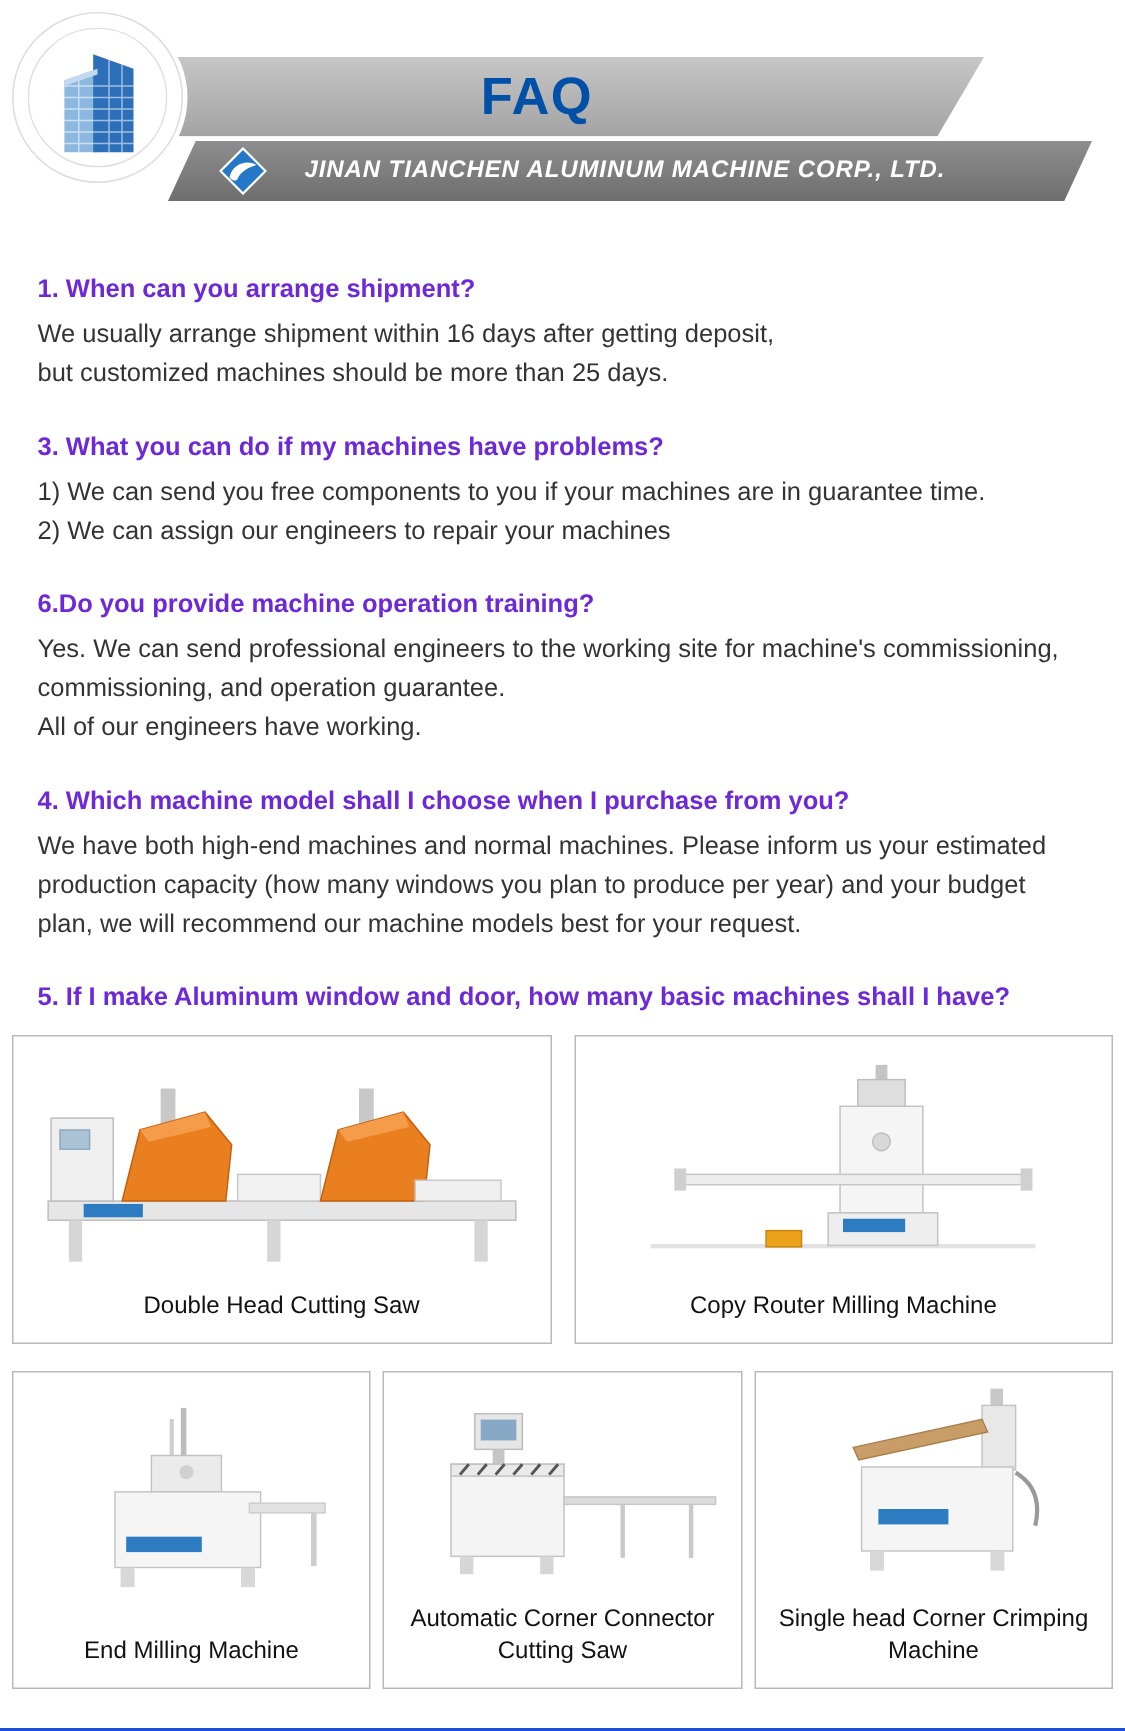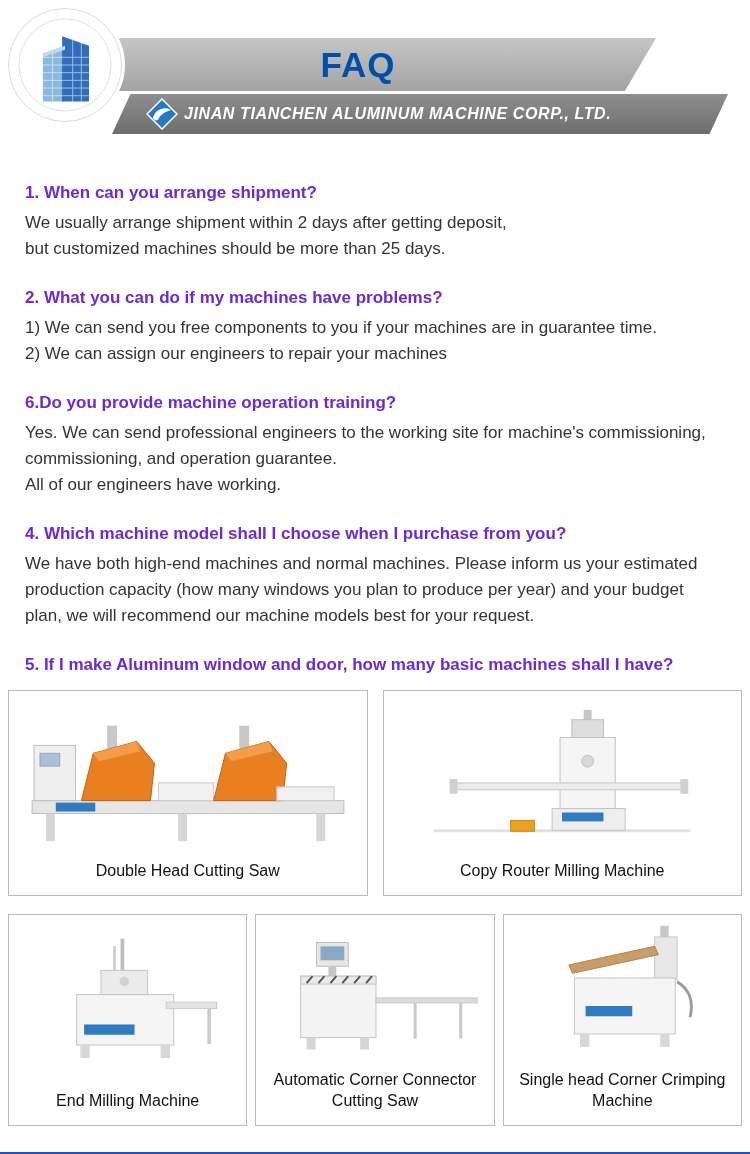--- a/index.html
+++ b/index.html
@@ -29,21 +29,21 @@
   .banner-bottom{
     position:absolute;left:112px;top:94px;width:616px;height:40px;
     background:linear-gradient(#8e8e8e,#6e6e6e);
     clip-path:polygon(3% 0,100% 0,97% 100%,0 100%);
     display:flex;align-items:center;
     padding-left:0;
   }
   .diamond-wrap{width:32px;height:32px;margin-left:34px;flex:0 0 auto;}
   .company-name{
     color:#ffffff;font-size:16px;font-weight:bold;font-style:italic;
-    letter-spacing:0.6px;margin-left:6px;white-space:nowrap;
+    letter-spacing:0.6px;margin-left:25px;white-space:nowrap;
   }
   .logo-circle{
     position:absolute;left:8px;top:8px;width:112px;height:112px;
     border-radius:50%;background:#ffffff;border:1px solid #dcdcdc;
     box-shadow:0 0 0 3px #ffffff;
     display:flex;align-items:center;justify-content:center;
   }
   .logo-circle svg{width:96px;height:96px;}
 
   
@@ -110,26 +110,26 @@
         <polygon points="27,38 50,30 50,34 27,42" fill="#c2d9ef"></polygon>
       </svg>
     </div>
 
   </header>
 
   <main class="content">
 
     <section class="faq-block">
       <h3>1. When can you arrange shipment?</h3>
-      <p>We usually arrange shipment within 2 days after getting deposit,</p>
+      <p>We usually arrange shipment within 16 days after getting deposit,</p>
       <p>but customized machines should be more than 25 days.</p>
     </section>
 
     <section class="faq-block">
-      <h3>2. What you can do if my machines have problems?</h3>
+      <h3>3. What you can do if my machines have problems?</h3>
       <p>1) We can send you free components to you if your machines are in guarantee time.</p>
       <p>2) We can assign our engineers to repair your machines</p>
     </section>
 
     <section class="faq-block">
       <h3>6.Do you provide machine operation training?</h3>
       <p> Yes. We can send professional engineers to the working site for machine's commissioning,</p>
       <p>commissioning, and operation guarantee.</p>
       <p>All of our engineers have working.</p>
     </section>

